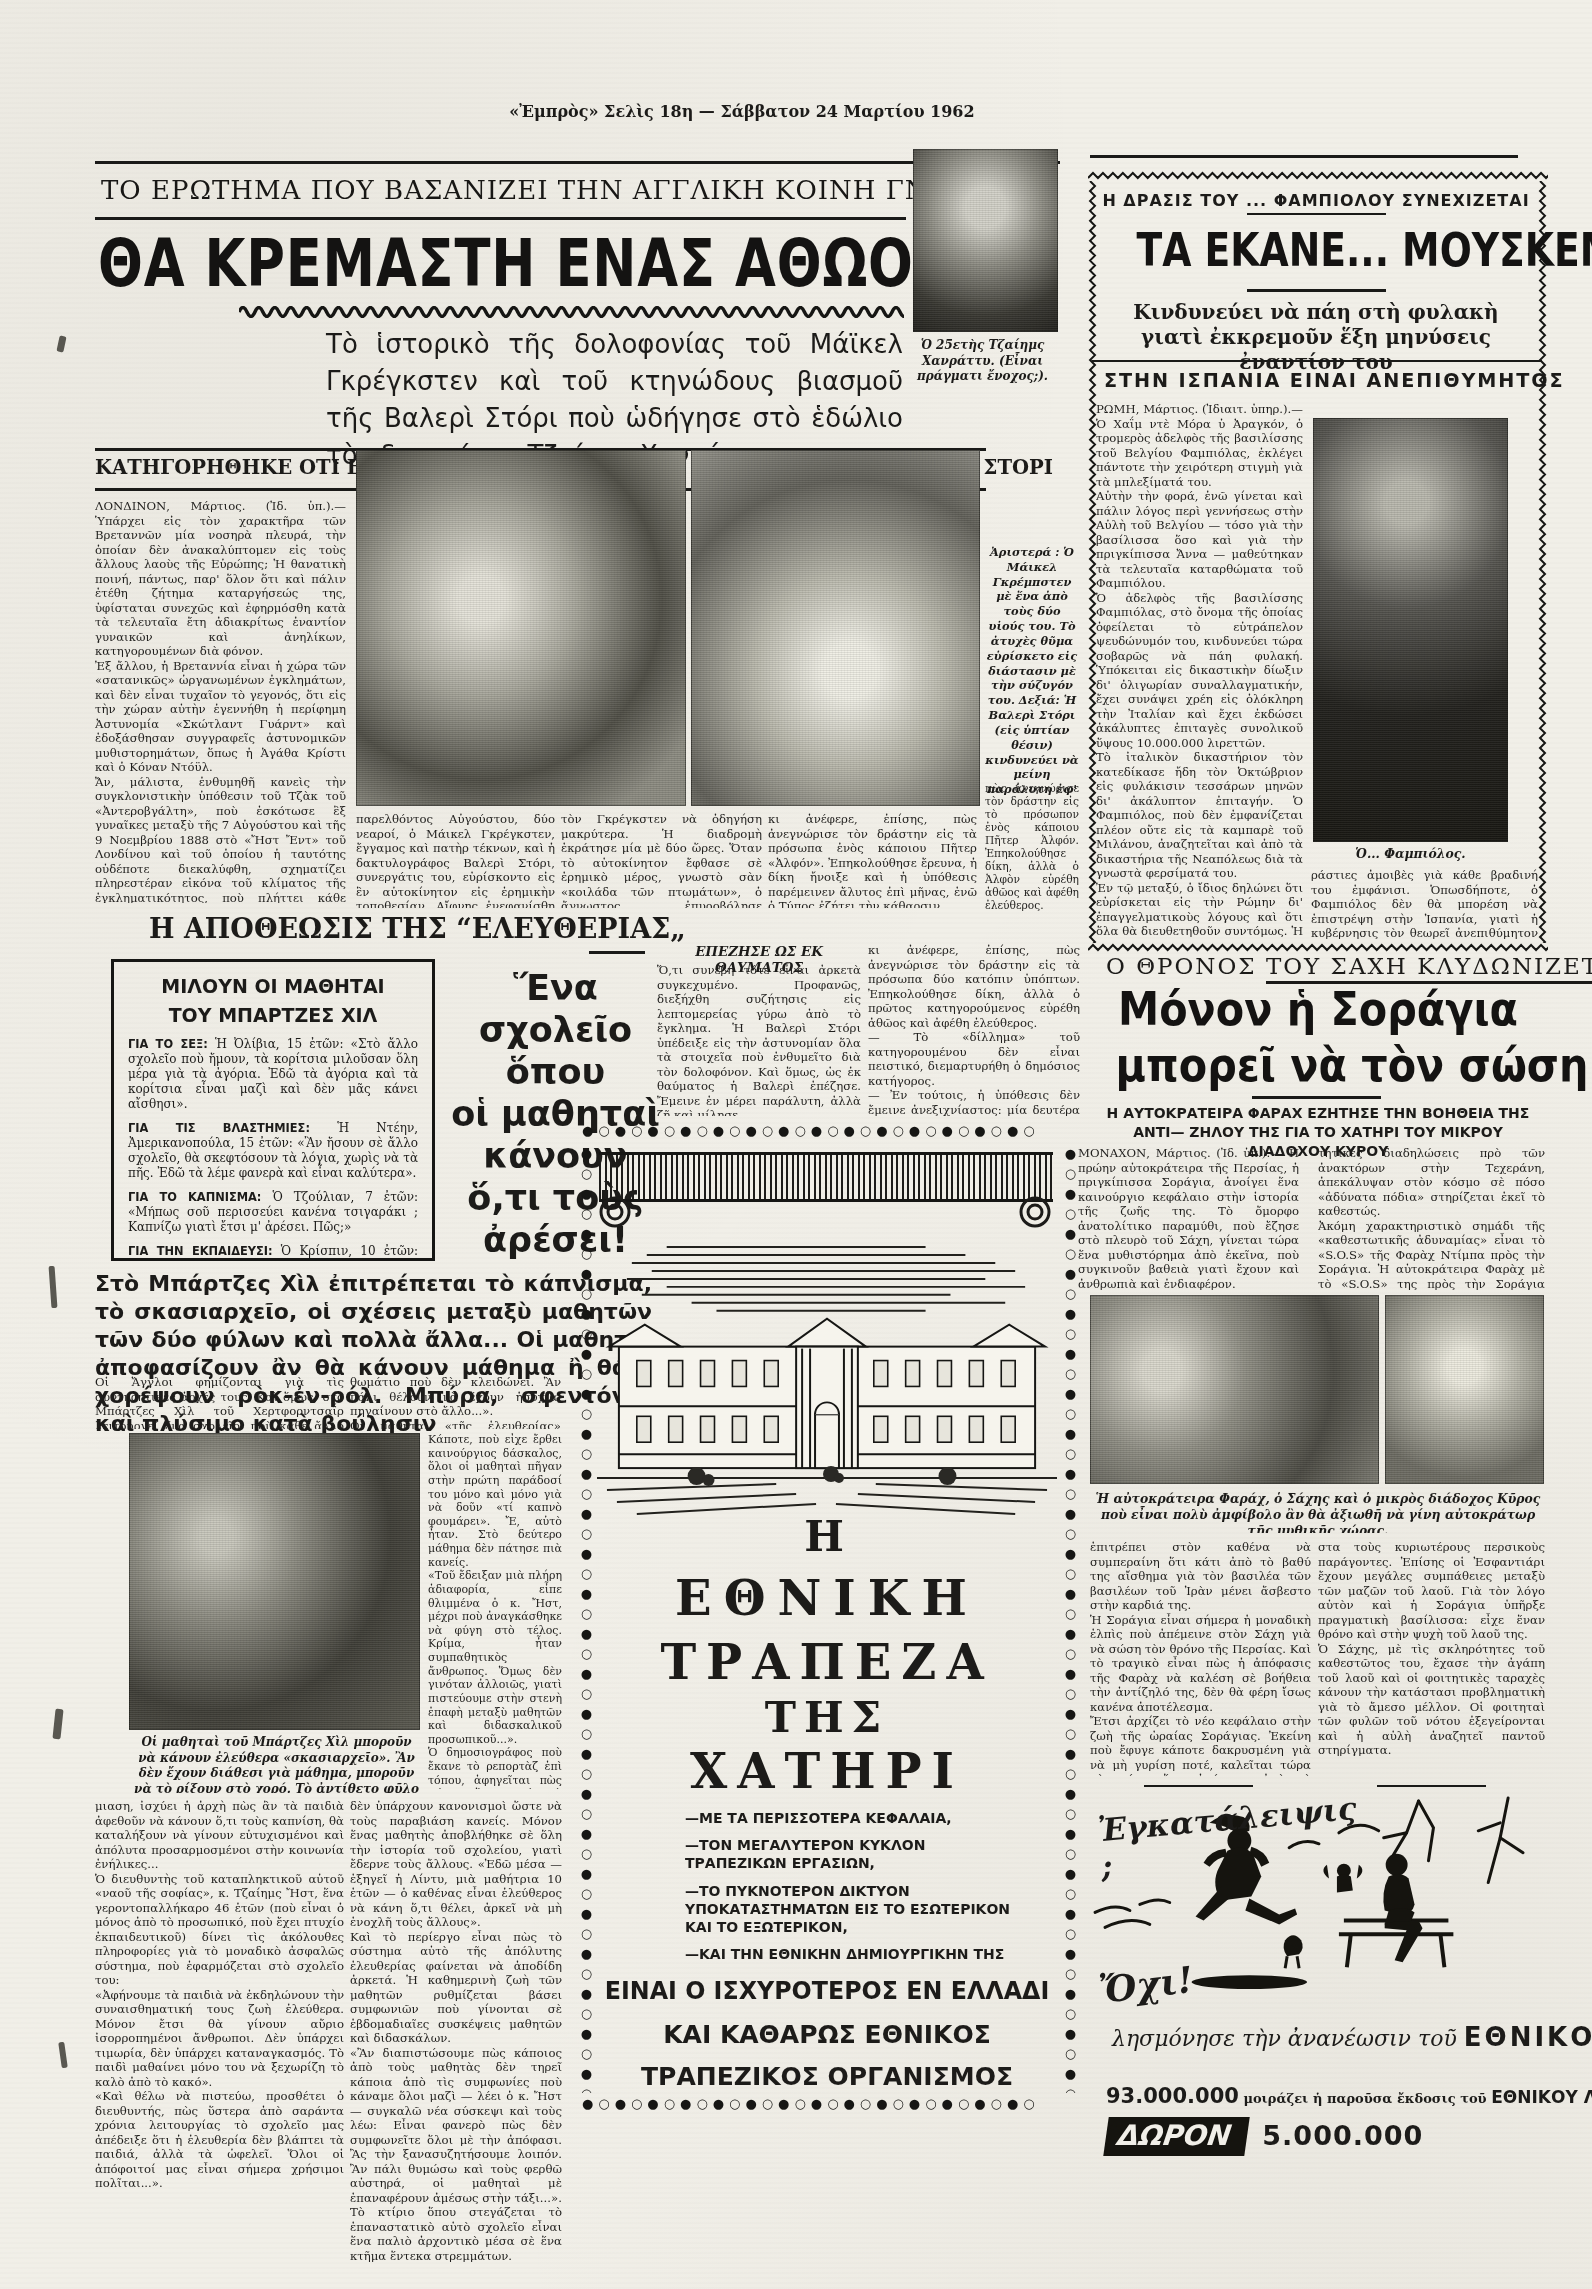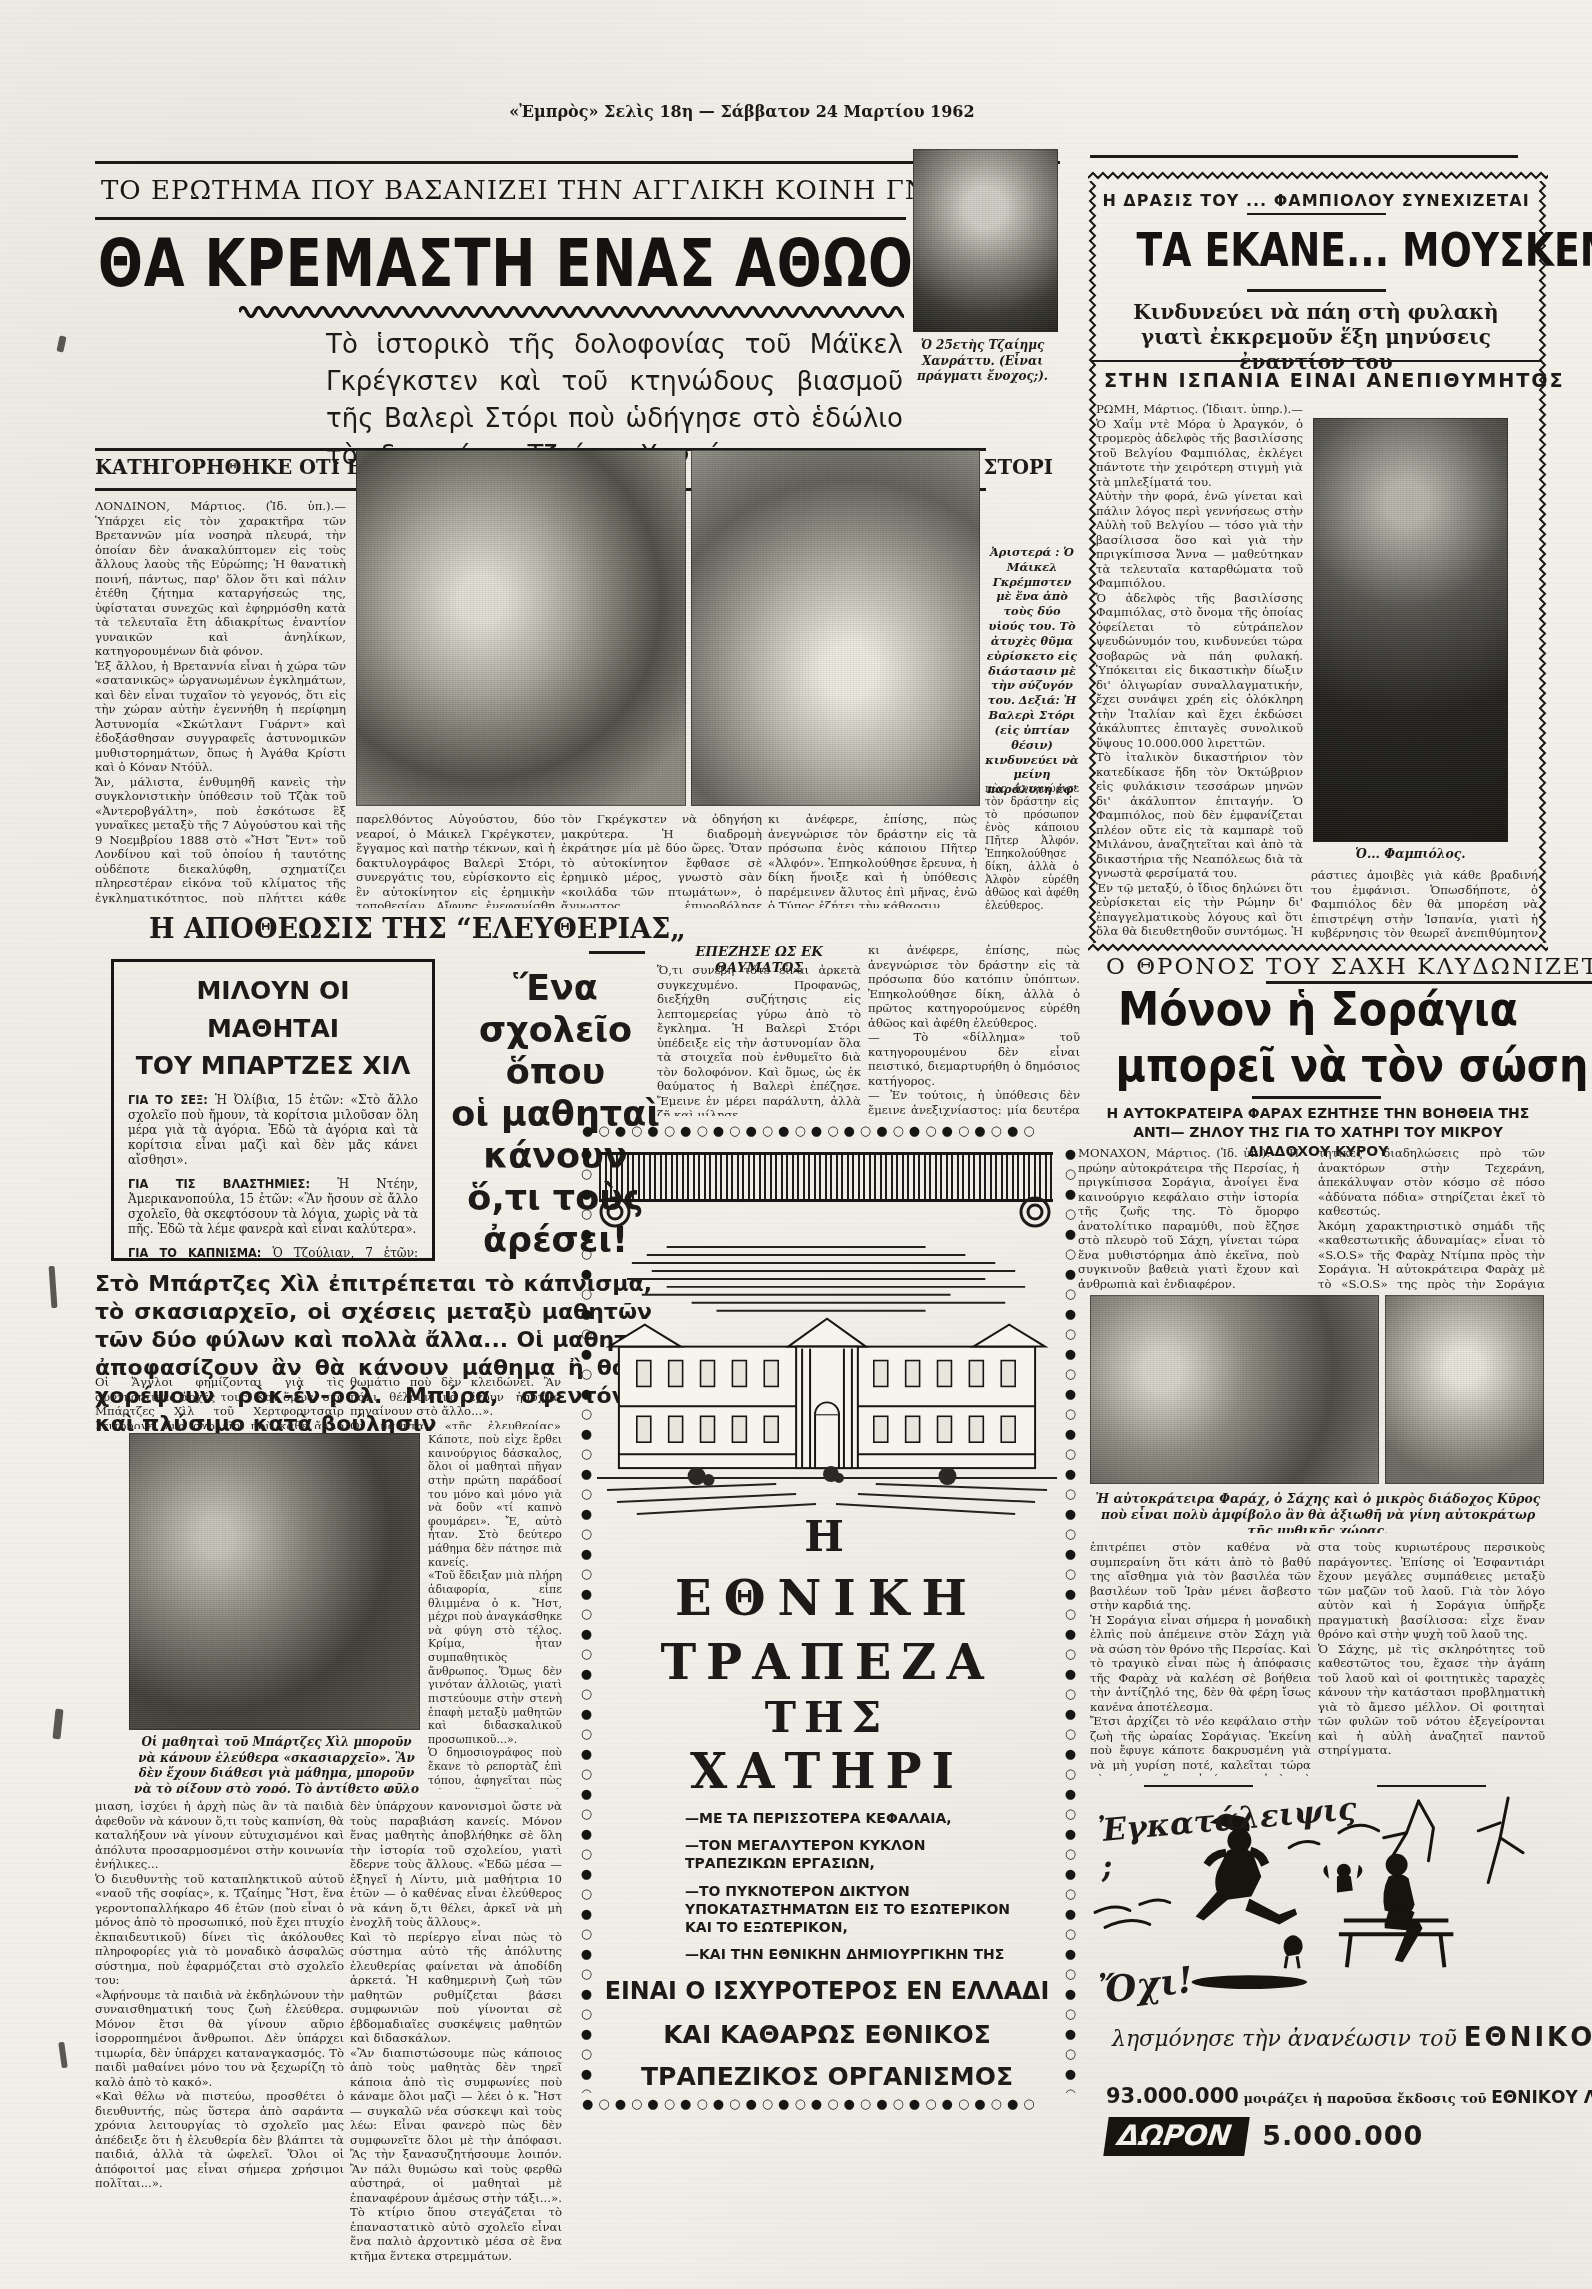--- a/index.html
+++ b/index.html
@@ -118,21 +118,21 @@
 Τὸ ἰταλικὸν δικαστήριον τὸν κατεδίκασε ἤδη τὸν Ὀκτώβριον εἰς φυλάκισιν τεσσάρων μηνῶν δι' ἀκάλυπτον ἐπιταγήν. Ὁ Φαμπιόλος, ποὺ δὲν ἐμφανίζεται πλέον οὔτε εἰς τὰ καμπαρὲ τοῦ Μιλάνου, ἀναζητεῖται καὶ ἀπὸ τὰ δικαστήρια τῆς Νεαπόλεως διὰ τὰ γνωστὰ φερσίματά του.
 Ἐν τῷ μεταξύ, ὁ ἴδιος δηλώνει ὅτι εὑρίσκεται εἰς τὴν Ρώμην δι' ἐπαγγελματικοὺς λόγους καὶ ὅτι ὅλα θὰ διευθετηθοῦν συντόμως. Ἡ ἀλήθεια εἶναι ὅτι ἕξη μηνύσεις ἐκκρεμοῦν ἐναντίον του καὶ ὅτι ἡ ἱσπανικὴ κυβέρνησις τὸν θεωρεῖ ἀνεπιθύμητον.</div>
   <div class="ph" style="left:1313px;top:418px;width:195px;height:424px;background:radial-gradient(circle at 48% 20%, #b9b8ae 6%, #565550 30%, #23221e 60%, #191813),linear-gradient(#2c2b26,#15140f);"></div>
   <div class="cap" style="left:1313px;top:846px;width:195px;height:18px;font-size:12.4px;">Ὁ... Φαμπιόλος.</div>
   <div class="body-txt" style="left:1311px;top:868px;width:227px;height:72px;">ράστιες ἀμοιβὲς γιὰ κάθε βραδινή του ἐμφάνισι. Ὁπωσδήποτε, ὁ Φαμπιόλος δὲν θὰ μπορέση νὰ ἐπιστρέψη στὴν Ἱσπανία, γιατὶ ἡ κυβέρνησις τὸν θεωρεῖ ἀνεπιθύμητον στὸ ἔδαφός της...</div>
 
   <div class="abs center" style="left:149px;top:913px;width:517px;font-weight:bold;font-size:27px;white-space:nowrap;">Η ΑΠΟΘΕΩΣΙΣ ΤΗΣ “ΕΛΕΥΘΕΡΙΑΣ„</div>
   <div class="rule" style="left:589px;top:951px;width:56px;height:3px;"></div>
 
   <div class="abs" style="left:111px;top:959px;width:324px;height:302px;border:3px solid #161614;box-sizing:border-box;padding:10px 14px;overflow:hidden;">
-    <div class="sans center" style="font-weight:bold;font-size:25px;line-height:1.5;white-space:pre-line;margin-bottom:8px;">ΜΙΛΟΥΝ ΟΙ ΜΑΘΗΤΑΙ
+    <div class="sans center" style="font-weight:bold;font-size:19px;line-height:1.5;white-space:pre-line;margin-bottom:8px;">ΜΙΛΟΥΝ ΟΙ ΜΑΘΗΤΑΙ
 ΤΟΥ ΜΠΑΡΤΖΕΣ ΧΙΛ</div>
     <div class="box-item"><b>ΓΙΑ ΤΟ ΣΕΞ:</b> <span>Ἡ Ὀλίβια, 15 ἐτῶν: «Στὸ ἄλλο σχολεῖο ποὺ ἤμουν, τὰ κορίτσια μιλοῦσαν ὅλη μέρα γιὰ τὰ ἀγόρια. Ἐδῶ τὰ ἀγόρια καὶ τὰ κορίτσια εἶναι μαζὶ καὶ δὲν μᾶς κάνει αἴσθησι».</span></div>
     <div class="box-item"><b>ΓΙΑ ΤΙΣ ΒΛΑΣΤΗΜΙΕΣ:</b> <span>Ἡ Ντέην, Ἀμερικανοπούλα, 15 ἐτῶν: «Ἂν ἤσουν σὲ ἄλλο σχολεῖο, θὰ σκεφτόσουν τὰ λόγια, χωρὶς νὰ τὰ πῆς. Ἐδῶ τὰ λέμε φανερὰ καὶ εἶναι καλύτερα».</span></div>
     <div class="box-item"><b>ΓΙΑ ΤΟ ΚΑΠΝΙΣΜΑ:</b> <span>Ὁ Τζούλιαν, 7 ἐτῶν: «Μήπως σοῦ περισσεύει κανένα τσιγαράκι ; Καπνίζω γιατὶ ἔτσι μ' ἀρέσει. Πῶς;»</span></div>
     <div class="box-item"><b>ΓΙΑ ΤΗΝ ΕΚΠΑΙΔΕΥΣΙ:</b> <span>Ὁ Κρίσπιν, 10 ἐτῶν: «Νομίζω πὼς μαθαίνεις περισσότερα σ' αὐτὸ τὸ σχολεῖο, γιατὶ ὅταν πὰς νὰ παρακολουθήσης ἕνα μάθημα, τὸ κάνεις ἐπειδὴ σ' ἀρέσει».</span></div>
   </div>
 
   <div class="abs sans center" style="left:450px;top:967px;width:211px;height:295px;font-weight:bold;font-size:35px;line-height:42px;overflow:hidden;">
     <div>Ἕνα</div>
     <div>σχολεῖο</div>

